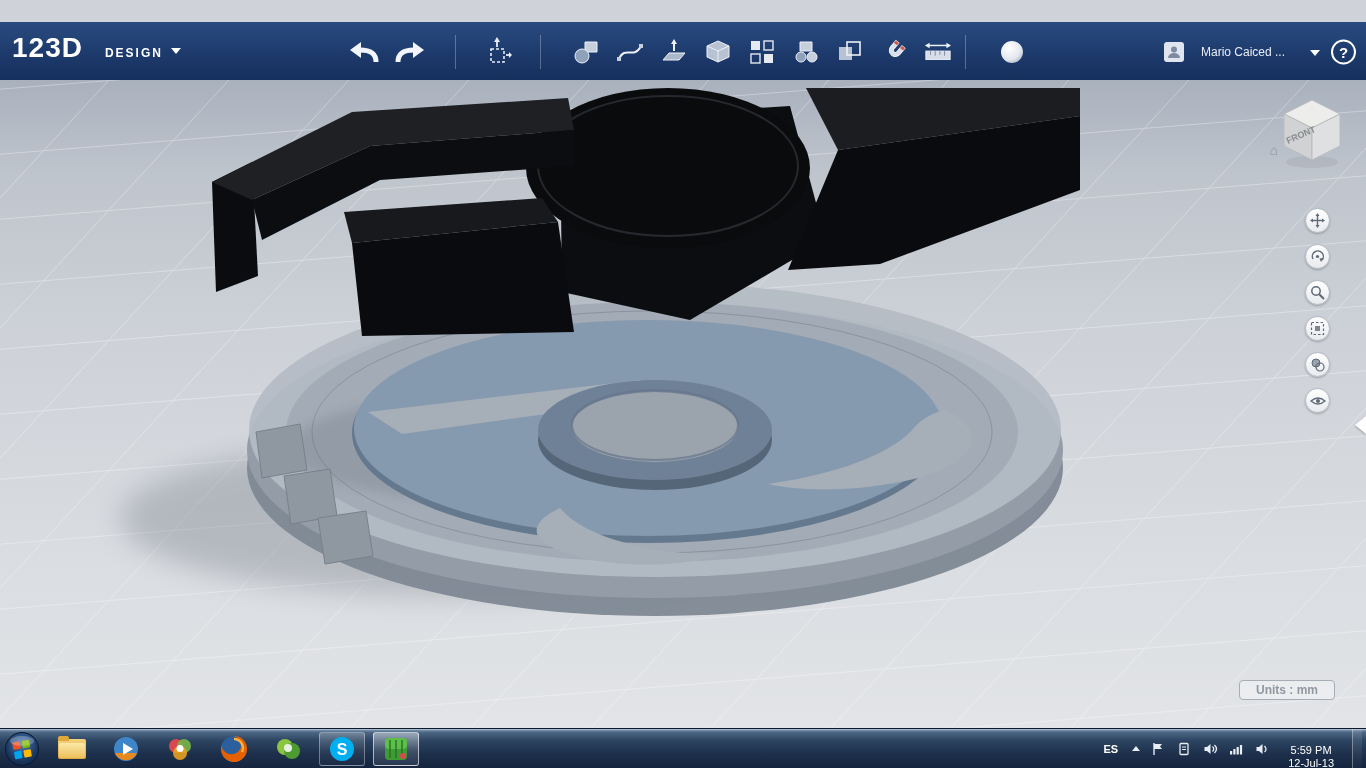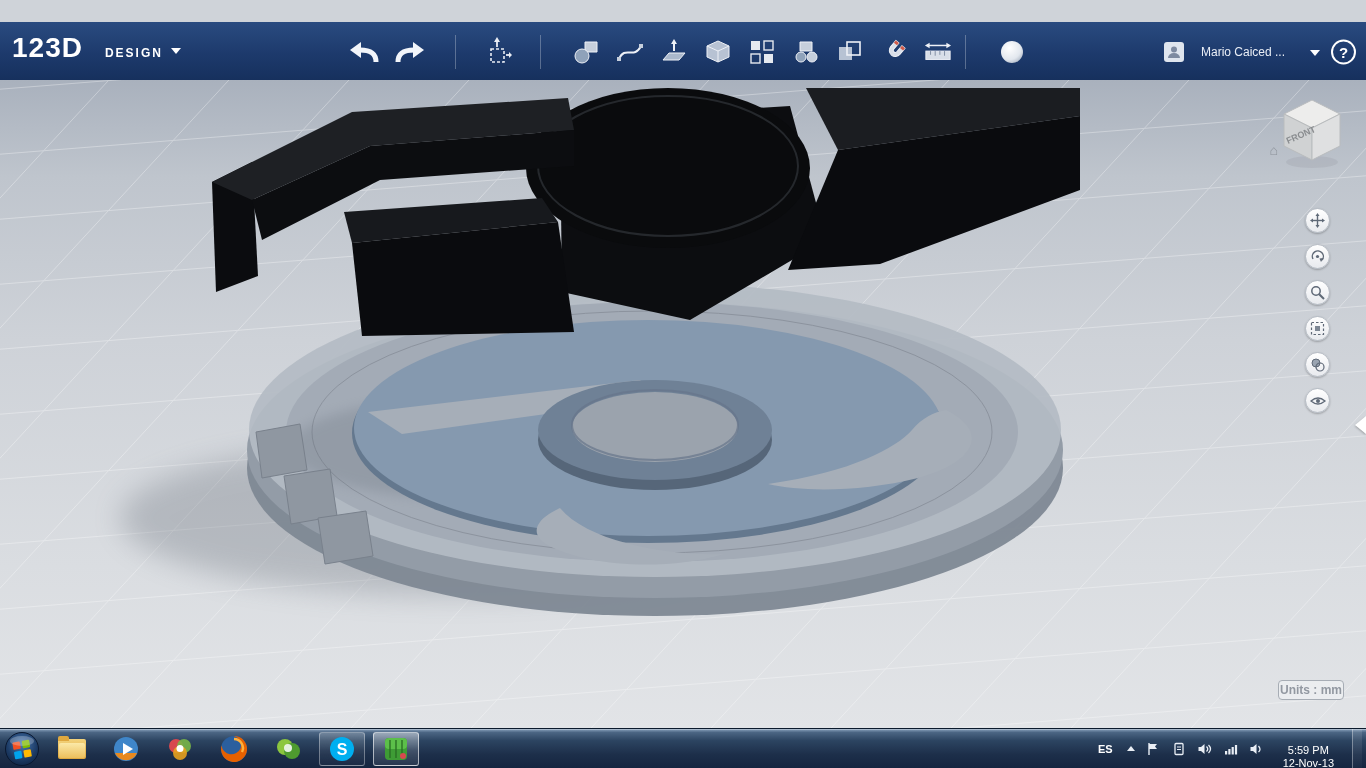--- a/index.html
+++ b/index.html
@@ -55,21 +55,21 @@
   
   .viewport{position:absolute;left:0;top:80px;width:1366px;height:648px;
     background:linear-gradient(180deg,#a9b1bd 0%,#bfc5cd 15%,#ced2d8 40%,#dadde1 75%,#e2e4e7 100%);}
   .scene{position:absolute;left:0;top:0;}
   .viewcube{position:absolute;right:14px;top:8px;}
   .home-glyph{position:absolute;right:88px;top:62px;font-size:14px;color:#8d939b;}
   .nav-strip{position:absolute;right:36px;top:128px;display:flex;flex-direction:column;gap:11px;align-items:center;}
   .nav-btn{width:25px;height:25px;border-radius:50%;background:linear-gradient(180deg,#ffffff,#e8eaee);
     border:1px solid #b6bcc4;box-shadow:0 1px 2px rgba(0,0,0,.25);
     display:flex;align-items:center;justify-content:center;}
-  .units-badge{position:absolute;right:22px;bottom:28px;padding:2px 1px;
+  .units-badge{position:absolute;right:31px;bottom:28px;padding:2px 16px;
     border:1px solid #a7adb5;border-radius:4px;background:rgba(236,238,241,.85);
     color:#9298a1;font-size:12px;font-weight:bold;}
   .edge-arrow{position:absolute;right:0;top:336px;width:0;height:0;
     border-top:9px solid transparent;border-bottom:9px solid transparent;
     border-right:11px solid #fff;filter:drop-shadow(0 1px 1px rgba(0,0,0,.3));}
 
   
   .taskbar{position:absolute;left:0;top:728px;width:1366px;height:40px;
     background:linear-gradient(180deg,#8ba3bd 0%,#4b6583 9%,#2c4461 30%,#1d2f4a 65%,#152540 100%);
     border-top:1px solid #0b1a2c;box-shadow:inset 0 1px 0 rgba(255,255,255,.3);
@@ -492,19 +492,19 @@
         </svg>
       </span>
       <span class="tray-ico">
         <svg width="15" height="14" viewBox="0 0 15 14">
           <path d="M1.5 5 h2.5 l3.5 -3 v10 l-3.5 -3 h-2.5 z" fill="#e9eef5"></path>
           <path d="M9.5 4 q3 3.5 0 6" stroke="#e9eef5" stroke-width="1.3" fill="none"></path>
         </svg>
       </span>
       <div class="clock">
         <div>5:59 PM</div>
-        <div>12-Nov-13</div>
+        <div>12-Jul-13</div>
       </div>
       <div class="show-desktop"></div>
     </div>
   </div>
 
 </div>
 
 </body></html>

